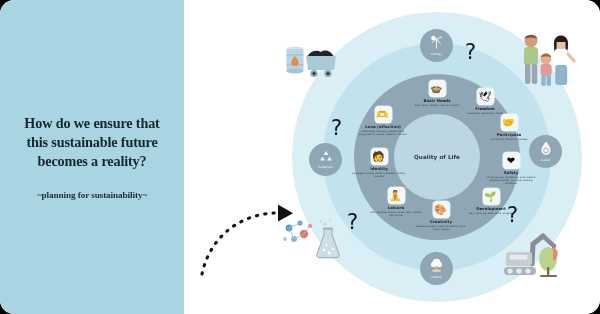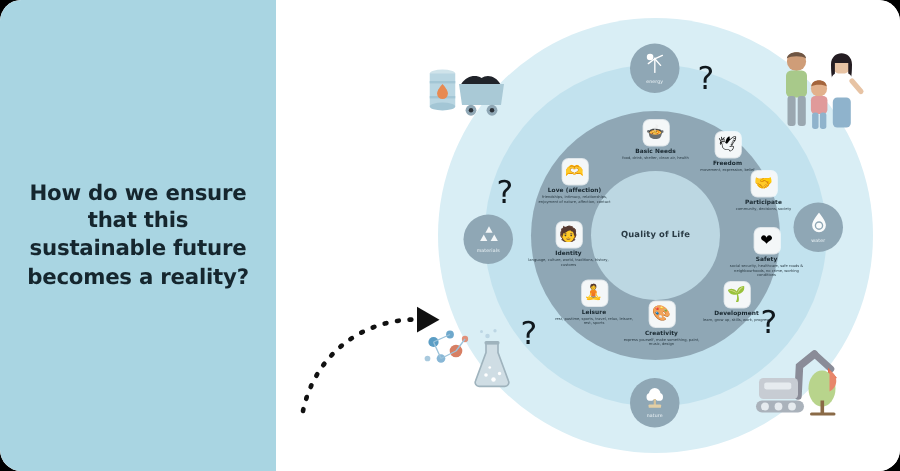--- a/index.html
+++ b/index.html
@@ -6,21 +6,21 @@
   body{width:600px;height:314px;overflow:hidden;
        font-family:"DejaVu Sans","Liberation Sans",sans-serif;}
 
   #slide{position:relative;width:600px;height:314px;
          background:#ffffff;border-radius:14px;overflow:hidden;}
 
   
   #left-panel{position:absolute;left:0;top:0;width:184px;height:314px;
               background:#a9d5e2;border-radius:14px 0 0 14px;
               display:flex;flex-direction:column;align-items:center;
-              justify-content:center;}
+              justify-content:center;font-family:Liberation Serif, serif;}
   #headline{width:160px;text-align:center;color:#15262e;
             font-size:14.2px;font-weight:bold;line-height:1.32;
             letter-spacing:-0.15px;}
   #subline{width:168px;text-align:center;color:#1d3039;
            font-size:9.2px;font-weight:bold;margin-top:19px;letter-spacing:-0.1px;}
 
   
   #canvas{position:absolute;left:184px;top:0;width:416px;height:314px;
           background:#ffffff;border-radius:0 14px 14px 0;overflow:hidden;}
 
@@ -58,20 +58,21 @@
   .prop{position:absolute;}
   svg{display:block;overflow:visible;}
 </style>
 </head>
 <body>
 
 <div id="slide">
 
   <div id="left-panel">
     <div id="headline">How do we ensure that this sustainable future becomes a reality?</div>
+    <div id="subline">~planning for sustainability~</div>
   </div>
 
   <div id="canvas">
 
     <div class="halo" id="halo-outer"></div>
     <div class="halo" id="halo-mid"></div>
     <div class="halo" id="ring-grey"></div>
     <div class="halo" id="ring-core"></div>
     <div id="core-label">Quality of Life</div>
 

